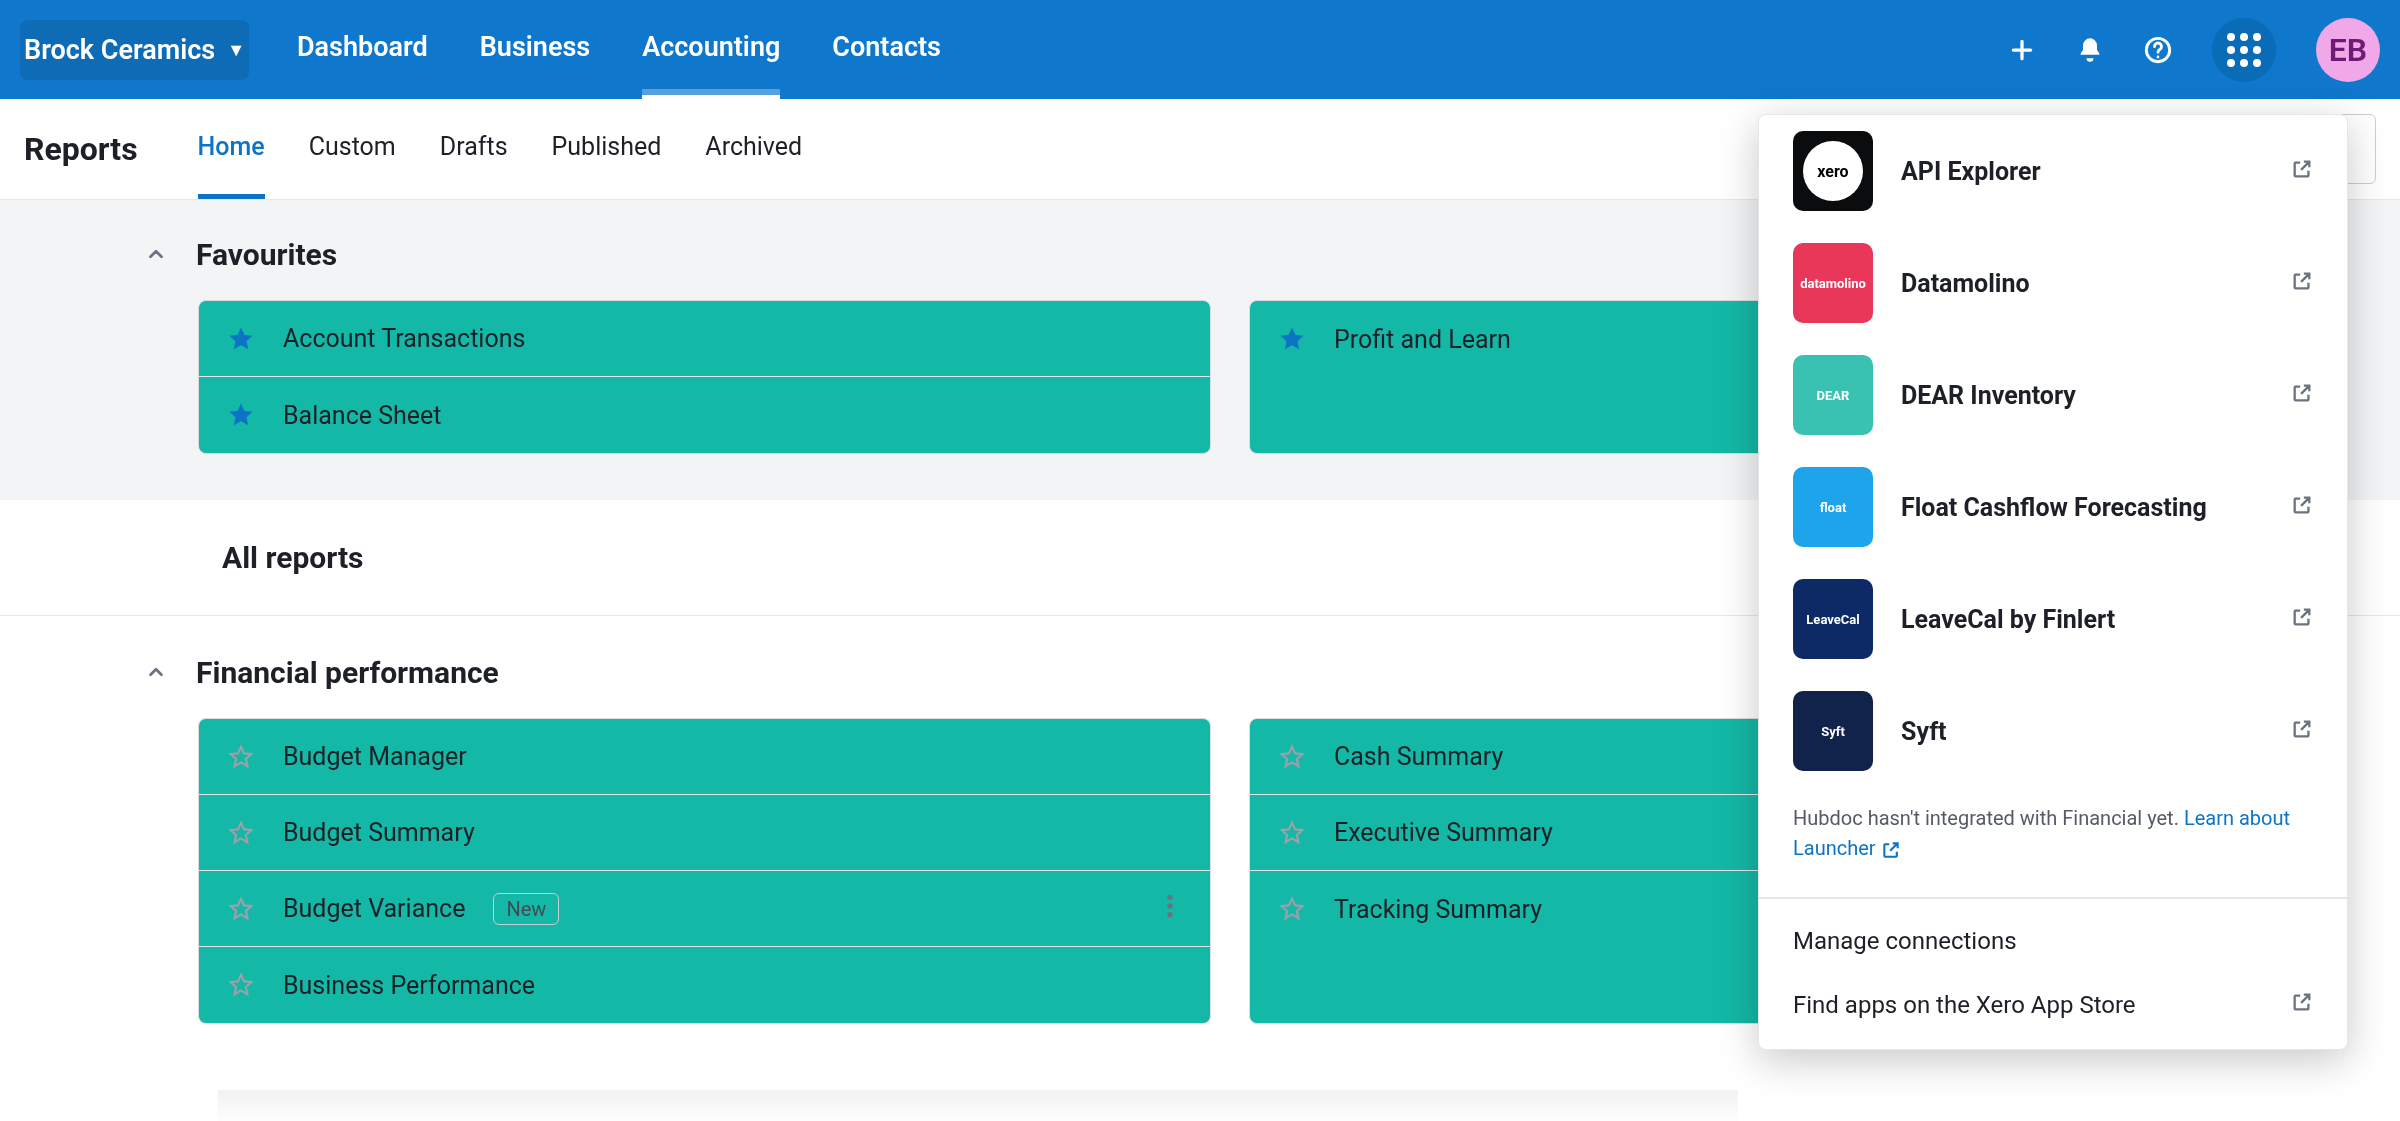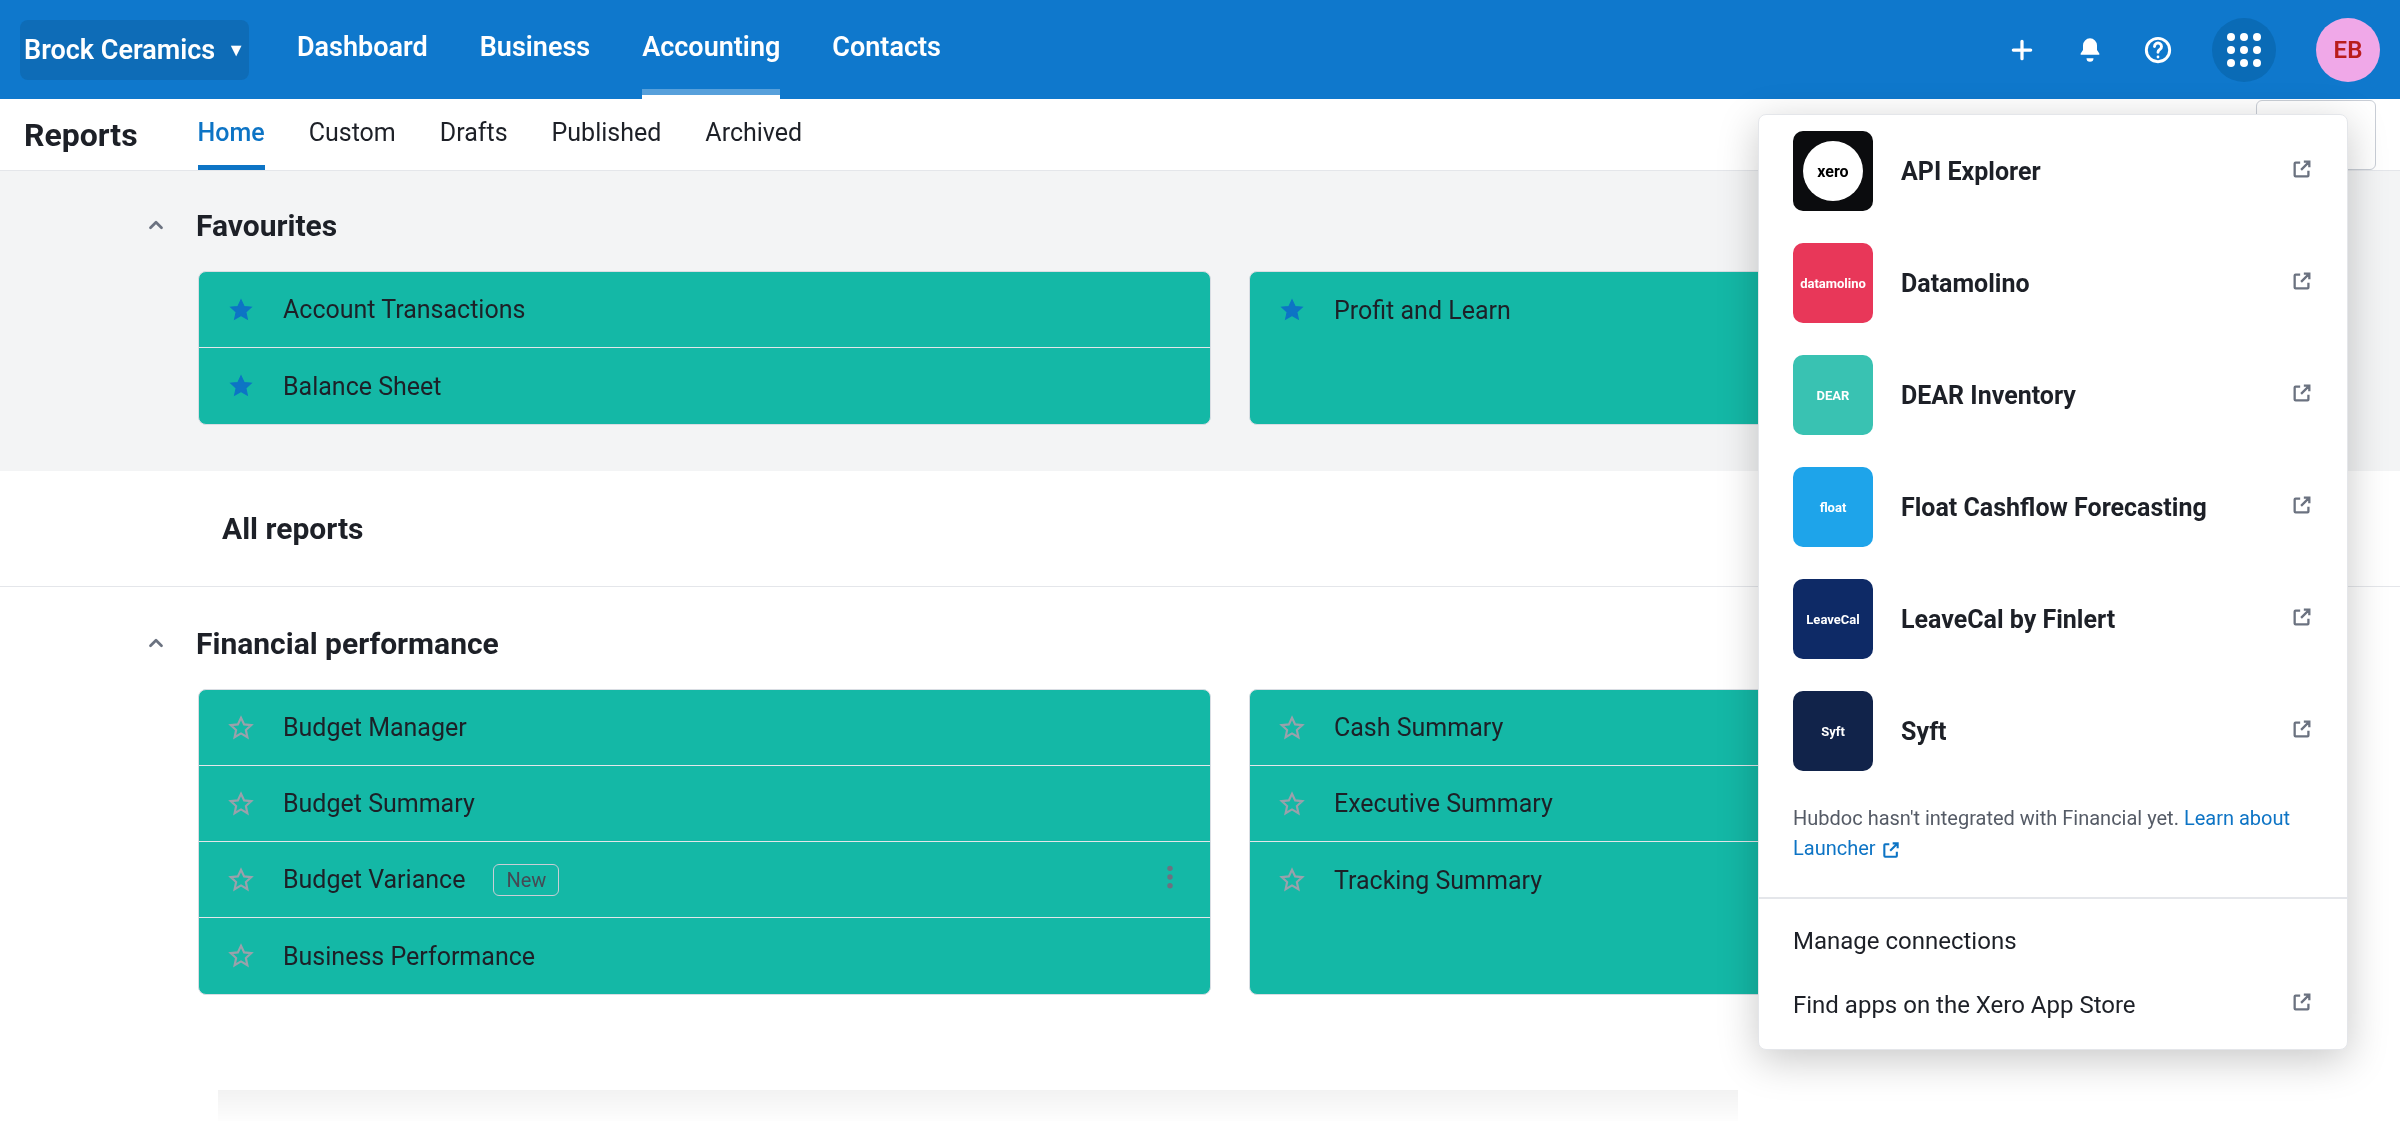--- a/index.html
+++ b/index.html
@@ -78,27 +78,27 @@
     grid-template-rows: repeat(3, 8px);
     gap: 5px;
   }
   .apps-grid span {
     width: 8px; height: 8px; background: #fff; border-radius: 50%;
   }
   .avatar {
     width: 64px; height: 64px; border-radius: 50%;
     background: #f0a8e8;
     display: flex; align-items: center; justify-content: center;
-    color: #b91c1c; font-weight: 600; font-size: 24px;
+    color: #701a75; font-weight: 600; font-size: 32px;
     cursor: pointer;
     text-align: center;
   }
   
   .subnav {
-    height: 72px;
+    height: 101px;
     border-bottom: 1px solid #e4e6ea;
     display: flex;
     align-items: center;
     padding: 0 24px;
     position: relative;
     background:#fff;
   }
   .page-title {
     font-size: 32px;
     font-weight: 700;

